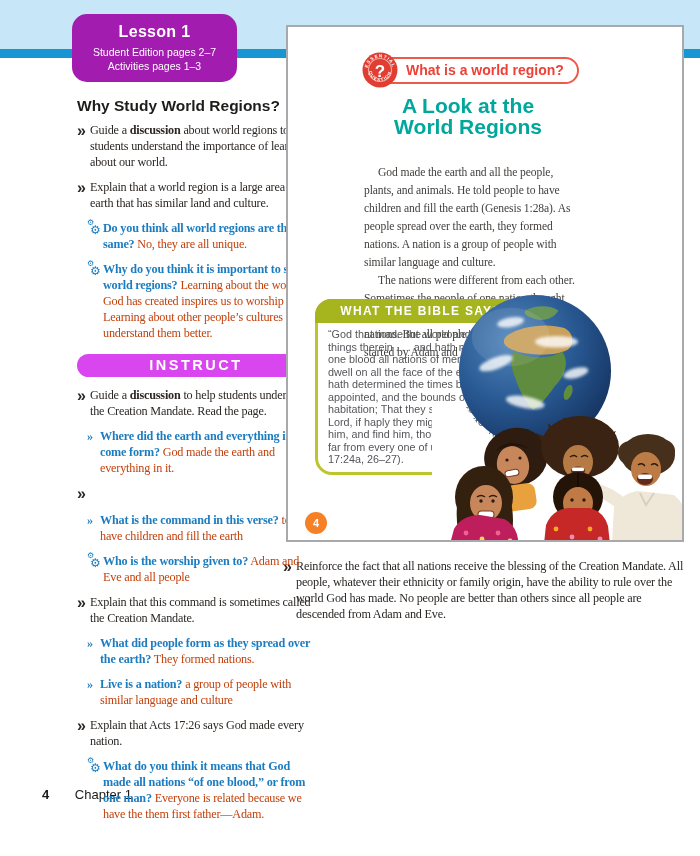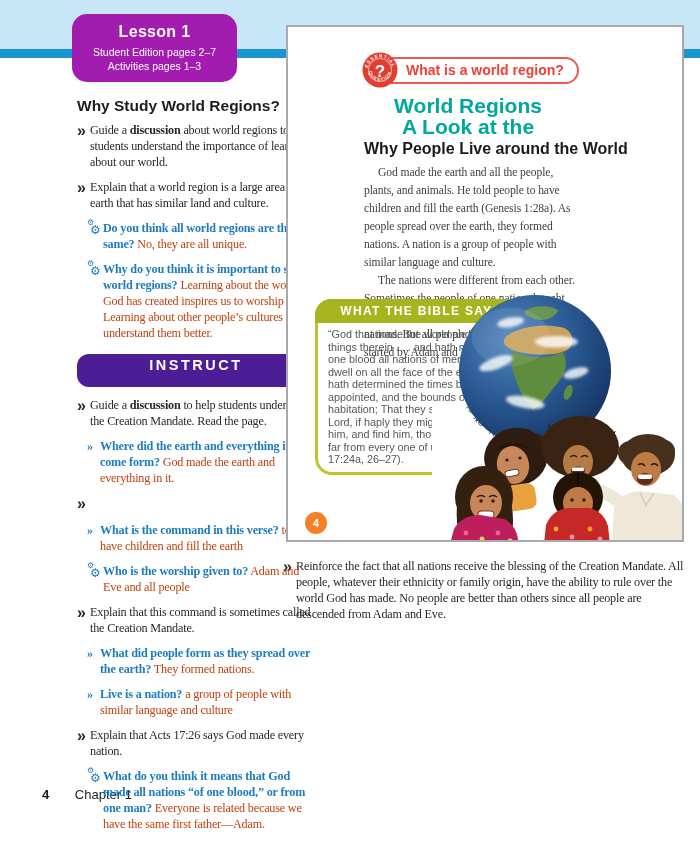--- a/index.html
+++ b/index.html
@@ -21,22 +21,22 @@
   .step{display:flex;margin:0 0 9px;}
   .sm{width:13px;flex:0 0 13px;font-weight:bold;color:#2b2724;}
   .qa{display:flex;margin:0 0 9px 10px;}
   .subm{width:13px;flex:0 0 13px;color:#1C7CC0;font-weight:bold;}
   .gm{width:16px;flex:0 0 16px;position:relative;color:#1C7CC0;}
   .gm span{position:absolute;font-family:"DejaVu Sans",sans-serif;line-height:1;}
   .g1{left:0;top:-1px;font-size:8px;}
   .g2{left:3px;top:4px;font-size:12px;}
   .q{color:#1C7CC0;font-weight:bold;}
   .a{color:#c2410c;}
-  .instruct{background:#4c1d95;color:#fff;border-radius:12px;text-align:center;font-weight:bold;
-            font-size:14.5px;letter-spacing:2.5px;height:33px;line-height:23px;margin:13px 0 10px;}
+  .instruct{background:#d946ef;color:#fff;border-radius:12px;text-align:center;font-weight:bold;
+            font-size:14.5px;letter-spacing:2.5px;height:23px;line-height:23px;margin:13px 0 10px;}
 
   
   .student-page{position:absolute;left:286px;top:25px;width:398px;height:517px;background:#fff;
                 border:2px solid #A7A9AC;box-sizing:border-box;overflow:hidden;z-index:2;}
   .eq-pill{position:absolute;left:84px;top:30px;width:207px;height:27px;border:2px solid #F0594A;
            border-radius:15px;box-sizing:border-box;}
   .eq-text{position:absolute;left:118px;top:30px;height:27px;line-height:26px;color:#EE4036;
            font-weight:bold;font-size:14px;}
   .eq-badge{position:absolute;left:74px;top:25px;width:36px;height:36px;}
   .sp-title{position:absolute;left:60px;top:68px;width:240px;text-align:center;color:#00A79D;
@@ -145,21 +145,21 @@
     </p>
     <p class="step">
       <span class="sm">»</span>
       <span class="st"><span></span><b></b><span>Explain that Acts 17:26 says God made every nation.</span></span>
     </p>
     <p class="qa qt">
       <span class="gm">
           <span class="g1">⚙</span>
           <span class="g2">⚙</span>
         </span>
-      <span class="qt"><span class="q">What do you think it means that God made all nations “of one blood,” or from one man?</span> <span class="a">Everyone is related because we have the same first father—Adam.</span></span>
+      <span class="qt"><span class="q">What do you think it means that God made all nations “of one blood,” or from one man?</span> <span class="a">Everyone is related because we have the them first father—Adam.</span></span>
     </p>
 
   </div>
 
   <div class="student-page">
 
     <div class="eq-pill"></div>
     <div class="eq-text">What is a world region?</div>
     <svg class="eq-badge" viewBox="0 0 36 36">
       <circle cx="18" cy="18" r="17.5" fill="#E23D31"></circle>
@@ -171,24 +171,23 @@
       <text font-size="4.6" font-weight="bold" fill="#fff" letter-spacing="1" font-family="Liberation Sans, sans-serif">
         <textPath href="#arcTop" startOffset="50%" text-anchor="middle">ESSENTIAL</textPath>
       </text>
       <text font-size="4.6" font-weight="bold" fill="#fff" letter-spacing="1" font-family="Liberation Sans, sans-serif">
         <textPath href="#arcBot" startOffset="50%" text-anchor="middle">QUESTION</textPath>
       </text>
       <text x="18" y="24.5" font-size="17" font-weight="bold" fill="#fff" text-anchor="middle" font-family="Liberation Sans, sans-serif">?</text>
     </svg>
 
     <div class="sp-title">
+      <div>A Look at the</div>
       <div>World Regions</div>
-      <div>A Look at the</div>
     </div>
-    <div class="sp-h2">Why People Live around the World</div>
 
     <div class="sp-body">
       <p>God made the earth and all the people, plants, and animals. He told people to have children and fill the earth (Genesis 1:28a). As people spread over the earth, they formed nations. A nation is a group of people with similar language and culture.</p>
       <p>The nations were different from each other. Sometimes the people of one nation thought they were better than the people of other nations. But all people are part of one family started by Adam and Eve.</p>
     </div>
 
     <div class="bible-box"></div>
     <div class="bb-bar">WHAT THE BIBLE SAYS</div>
     <div class="bb-quote">“God that made the world and all things therein . . . and hath made of one blood all nations of men for to dwell on all the face of the earth, and hath determined the times before appointed, and the bounds of their habitation; That they should seek the Lord, if haply they might feel after him, and find him, though he be not far from every one of us” (Acts 17:24a, 26–27).</div>
 

